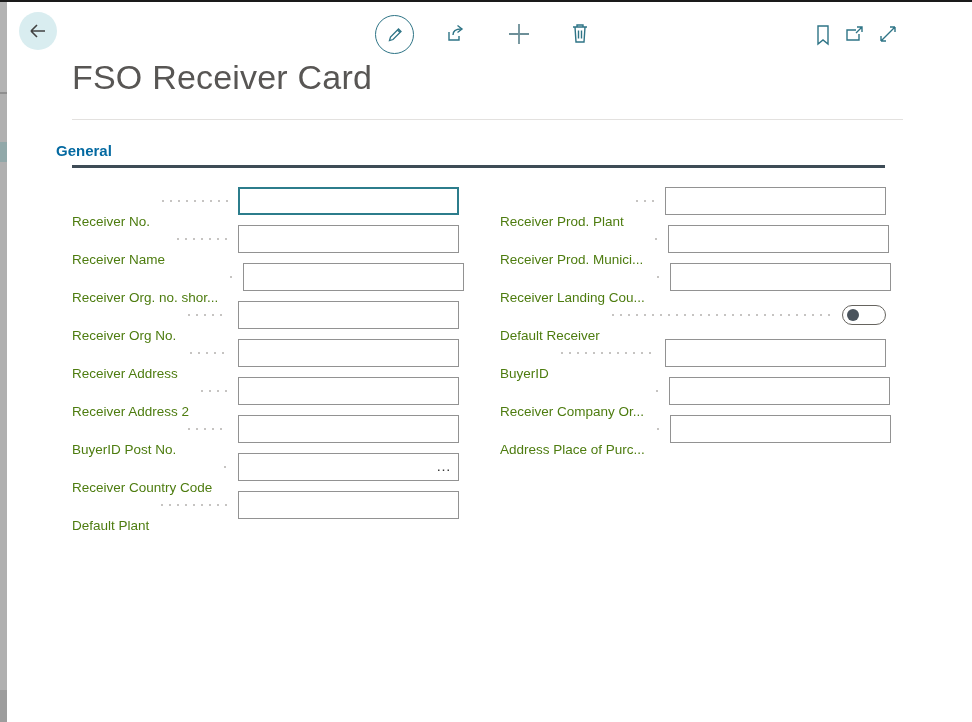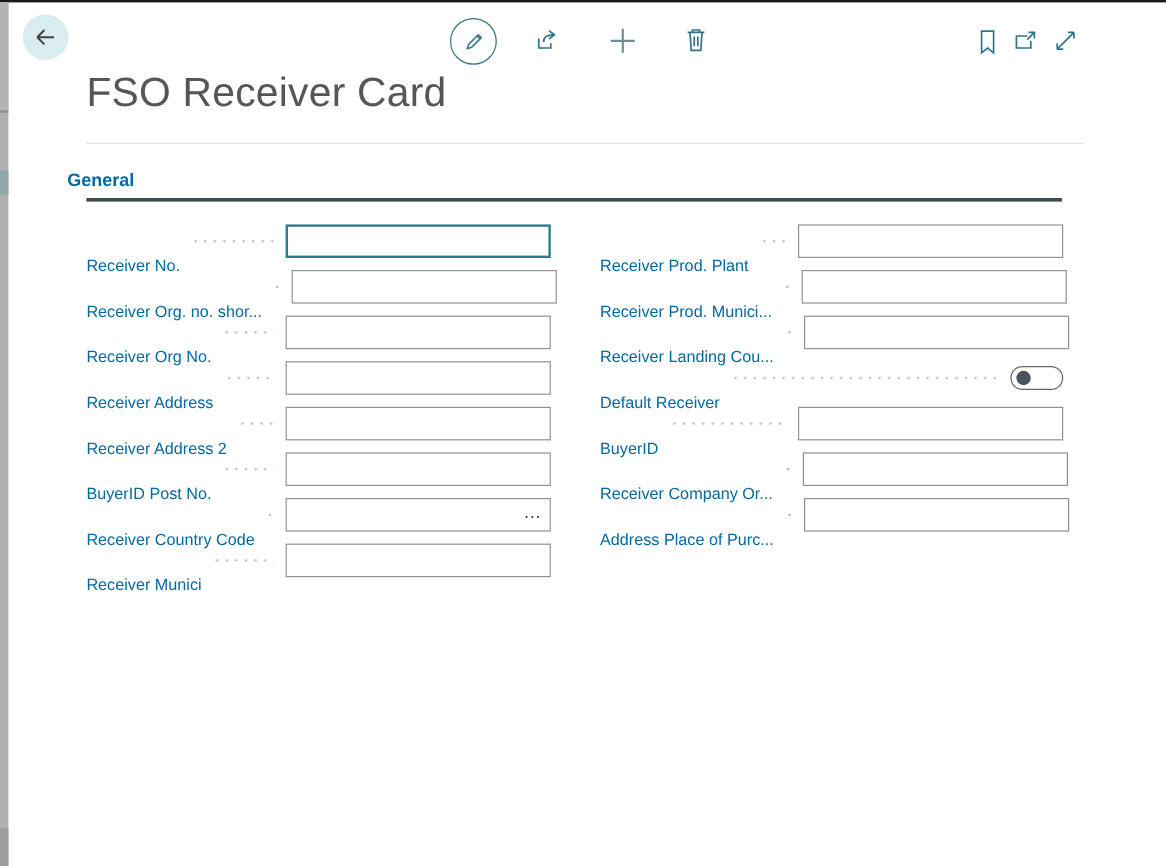--- a/index.html
+++ b/index.html
@@ -41,21 +41,21 @@
   .section-heading { position:absolute; left:56px; top:142px; font-size:15px; font-weight:700;
                      color:#0369a1; cursor:pointer; }
   .section-underline { position:absolute; left:72px; top:165px; width:813px; height:3px; background:#3e4c56; }
 
   
   .fields { position:absolute; left:72px; top:187px; width:815px; display:flex; }
   .col { display:flex; flex-direction:column; }
   .col-left  { width:387px; margin-right:41px; }
   .col-right { width:386px; }
   .field-row { display:flex; align-items:center; height:28px; margin-bottom:10px; }
-  .field-label { font-size:13.5px; color:#0369a1; white-space:nowrap; line-height:28px;margin-top:42px; }
+  .field-label { font-size:13.5px; color:#4d7c0f; white-space:nowrap; line-height:28px;margin-top:42px; }
   .leader { flex:1; min-width:6px; height:2px; margin:0 10px 0 9px; align-self:center;
             background-image:radial-gradient(circle, #c6c4c2 1px, transparent 1.4px);
             background-size:8px 2px; background-repeat:repeat-x; background-position:left center; }
   .field-input { width:221px; height:28px; border:1px solid #929292; background:#fff;
                  font-family:"Liberation Sans", sans-serif; font-size:13.5px; color:#252423;
                  padding:0 8px; outline:none; flex:none; }
   .field-input.focused { border:2px solid #2c7d8c; }
   .input-wrap { position:relative; width:221px; height:28px; flex:none; }
   .input-wrap .field-input { width:100%; }
   .assist-edit { position:absolute; right:7px; top:50%; transform:translateY(-62%);
@@ -155,20 +155,25 @@
   <div class="section-underline"></div>
 
   <div class="fields">
     <div class="col col-left" id="col-0">
         <div class="field-row">
           <span class="field-label">Receiver No.</span>
           <span class="leader"></span>
           <input class="field-input focused" type="text" style="">
         </div>
         <div class="field-row">
+          <span class="field-label">Receiver Name</span>
+          <span class="leader"></span>
+          <input class="field-input" type="text" style="">
+        </div>
+        <div class="field-row">
           <span class="field-label">Receiver Org. no. shor...</span>
           <span class="leader"></span>
           <input class="field-input" type="text" style="">
         </div>
         <div class="field-row">
           <span class="field-label">Receiver Org No.</span>
           <span class="leader"></span>
           <input class="field-input" type="text" style="">
         </div>
         <div class="field-row">
@@ -185,21 +190,21 @@
           <span class="field-label">BuyerID Post No.</span>
           <span class="leader"></span>
           <input class="field-input" type="text" style="">
         </div>
         <div class="field-row">
           <span class="field-label">Receiver Country Code</span>
           <span class="leader"></span>
           <div class="input-wrap"><input class="field-input" type="text" style=""><button class="assist-edit">…</button></div>
         </div>
         <div class="field-row">
-          <span class="field-label">Receiver Munici</span>
+          <span class="field-label">Default Plant</span>
           <span class="leader"></span>
           <input class="field-input" type="text" style="">
         </div>
       </div>
     <div class="col col-right" id="col-1">
         <div class="field-row">
           <span class="field-label">Receiver Prod. Plant</span>
           <span class="leader"></span>
           <input class="field-input" type="text" style="">
         </div>

